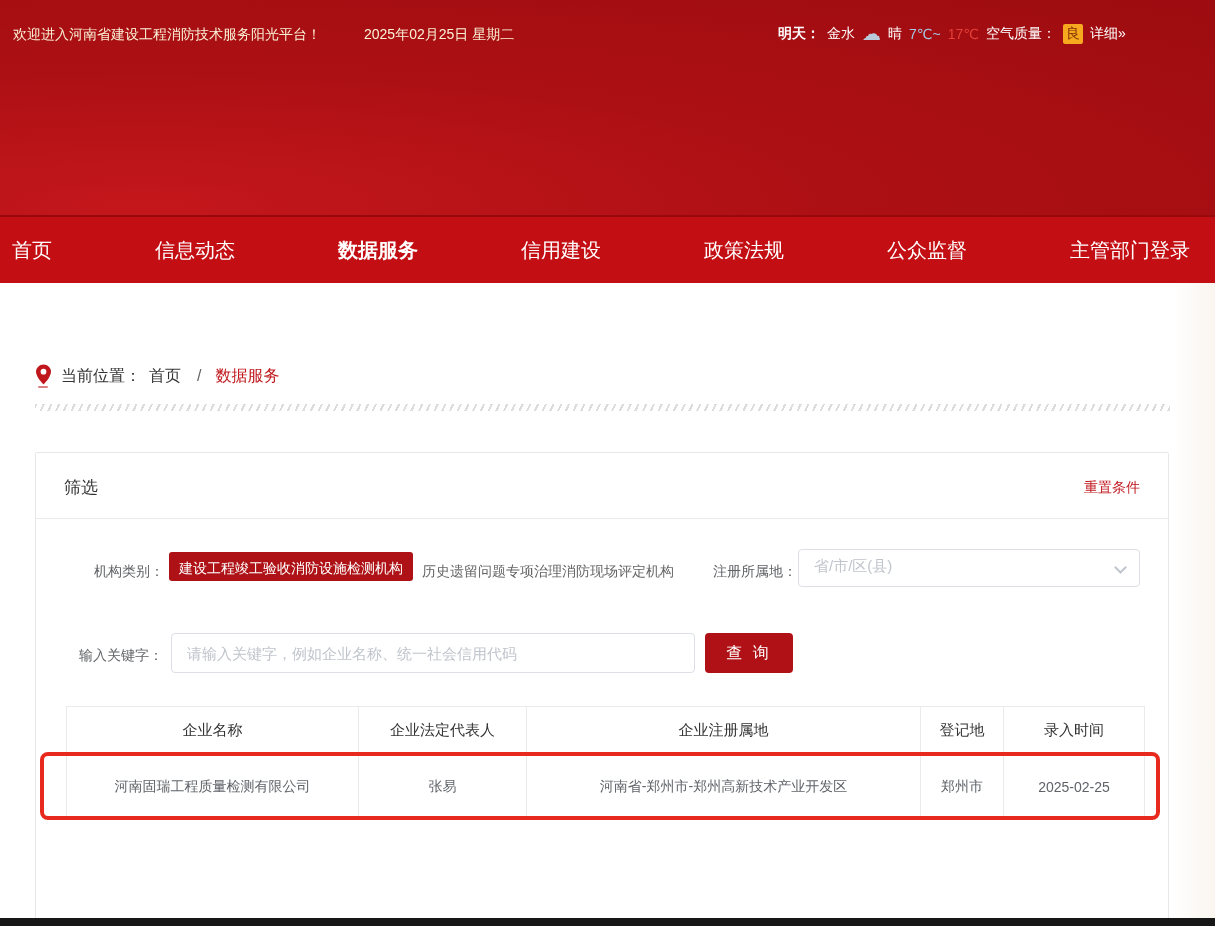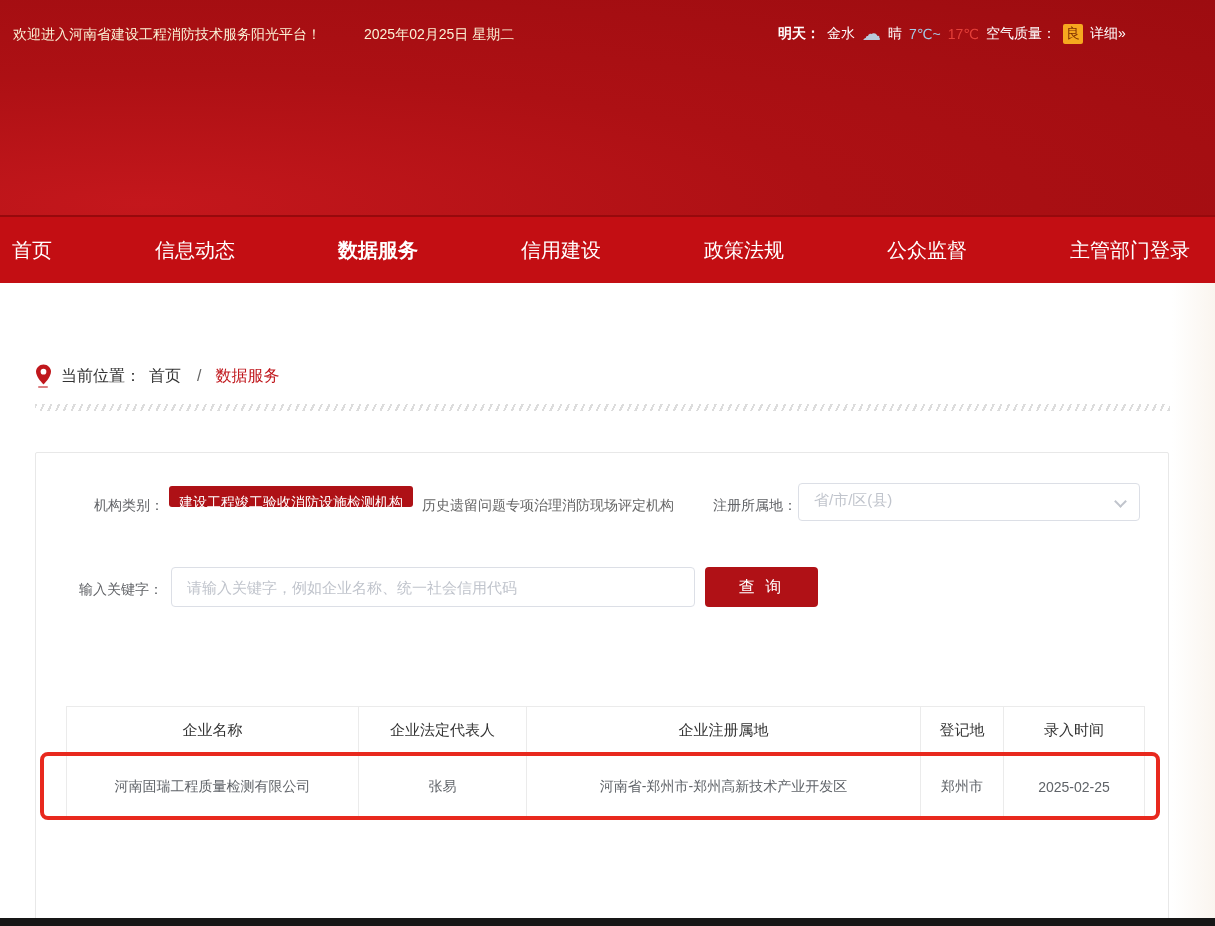--- a/index.html
+++ b/index.html
@@ -43,36 +43,36 @@
 
   
   .panel { position:absolute; left:35px; top:452px; width:1134px; height:480px;
            background:#fff; border:1px solid #e8e8e8; border-radius:2px; }
   .panel-header { position:relative; height:66px; border-bottom:1px solid #ececec; }
   .filter-title { position:absolute; left:28px; top:23px; font-size:17px; color:#333; }
   .reset-button { position:absolute; right:28px; top:26px; font-size:14px; color:#c0171c; cursor:pointer; }
 
   .filter-body { position:relative; width:100%; height:186px; font-size:14px; }
   .category-label { position:absolute; left:58px; top:44px; color:#606266; }
-  .category-tag { position:absolute; left:133px; top:33px; height:21px; line-height:32px;
+  .category-tag { position:absolute; left:133px; top:33px; height:29px; line-height:32px;
                   padding:0 10px; background:#ae1116; color:#fff; border-radius:3px; cursor:pointer; }
   .category-option { position:absolute; left:386px; top:44px; color:#666; cursor:pointer; }
   .region-label { position:absolute; left:677px; top:44px; color:#606266; }
   .region-select { position:absolute; left:762px; top:30px; width:342px; height:38px;
                    border:1px solid #dcdfe6; border-radius:4px; background:#fff; cursor:pointer; }
   .region-placeholder { position:absolute; left:15px; top:7px; font-size:15px; color:#c0c4cc; }
   .chevron { position:absolute; right:14px; top:13px; width:9px; height:9px;
              border-right:2px solid #c0c4cc; border-bottom:2px solid #c0c4cc;
              transform:rotate(45deg); }
   .keyword-label { position:absolute; left:43px; top:128px; color:#606266; }
   .keyword-input { position:absolute; left:135px; top:114px; width:524px; height:40px;
                    border:1px solid #dcdfe6; border-radius:4px; padding:0 15px; font-size:15px;
                    color:#333; font-family:inherit; outline:none; }
   .keyword-input::placeholder { color:#c0c4cc; }
-  .search-button { position:absolute; left:669px; top:114px; width:113px; height:40px;
+  .search-button { position:absolute; left:669px; top:114px; width:88px; height:40px;
                    background:#b01116; color:#fff; border:none; border-radius:4px;
                    font-size:16px; letter-spacing:3px; cursor:pointer; font-family:inherit; }
 
   
   .data-table { position:absolute; left:30px; top:253px; width:1078px;
                 border-collapse:collapse; table-layout:fixed; }
   .data-table th { height:48px; font-size:15px; color:#333; font-weight:400;
                    border:1px solid #ebebeb; text-align:center; background:#fff; }
   .data-table td { font-size:14px; color:#5f6368; border:1px solid #ebebeb;
                    text-align:center; background:#fff; overflow:hidden; white-space:nowrap; }
@@ -127,20 +127,24 @@
     </span>
     <span class="bc-label">当前位置：</span>
     <span class="bc-home">首页</span>
     <span class="bc-sep">/</span>
     <span class="bc-current">数据服务</span>
   </div>
 
   <div class="stripe-divider"></div>
 
   <div class="panel">
+    <div class="panel-header">
+      <span class="filter-title">筛选</span>
+      <span class="reset-button">重置条件</span>
+    </div>
 
     <div class="filter-body">
       <span class="category-label">机构类别：</span>
       <span class="category-tag">建设工程竣工验收消防设施检测机构</span>
       <span class="category-option">历史遗留问题专项治理消防现场评定机构</span>
       <span class="region-label">注册所属地：</span>
       <div class="region-select">
         <span class="region-placeholder">省/市/区(县)</span>
         <span class="chevron"></span>
       </div>

